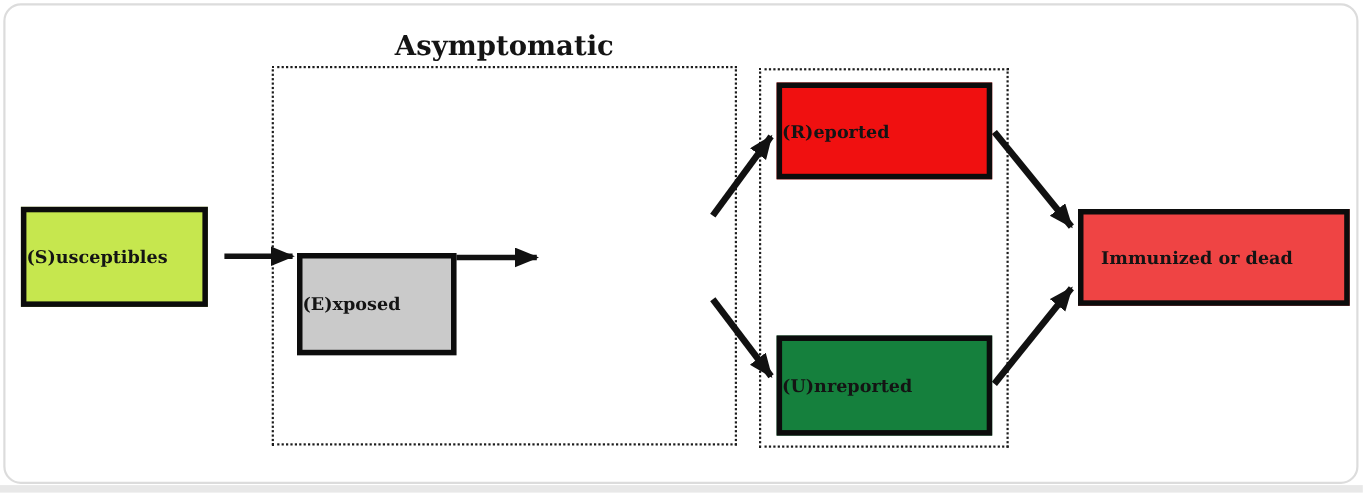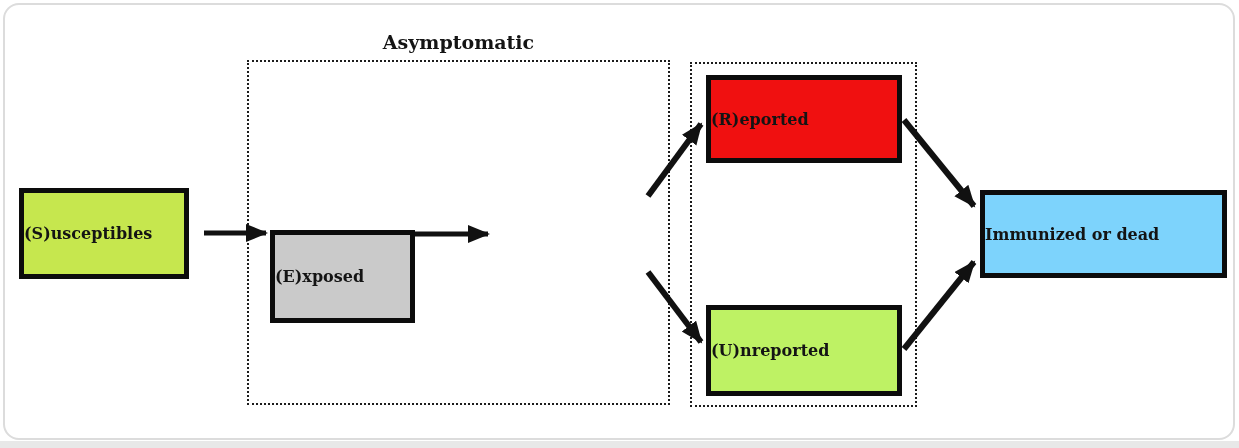--- a/index.html
+++ b/index.html
@@ -42,21 +42,21 @@
   }
   .group-asym { left: 247px; top: 60px; width: 423px; height: 345px; }
   .group-symp { left: 690px; top: 62px; width: 227px; height: 345px; }
   .group-label {
     position: absolute;
     top: 28px;
     height: 28px;
     line-height: 28px;
     text-align: center;
     font-weight: bold;
-    font-size: 19px;
+    font-size: 25px;
     color: #141414;
     z-index: 3;
   }
   .label-asym { left: 247px; width: 423px; }
   .label-symp { left: 690px; width: 227px; }
   .arrows {
     position: absolute;
     left: 0; top: 0;
     width: 1239px; height: 448px;
     z-index: 4;
@@ -113,20 +113,20 @@
 
   <div class="node node-e" style="background: rgb(202, 202, 202);">
     <span>(E)xposed</span>
   </div>
 
 
   <div class="node node-r" style="background: rgb(240, 16, 16);">
     <span>(R)eported</span>
   </div>
 
-  <div class="node node-u" style="background: #bef264;">
+  <div class="node node-u" style="background: #15803d;">
     <span>(U)nreported</span>
   </div>
 
-  <div class="node node-imm" style="background: #7dd3fc;">
+  <div class="node node-imm" style="background: #ef4444; padding-left: 16px;">
     <span>Immunized or dead</span>
   </div>
 </div>
 
 </body></html>

